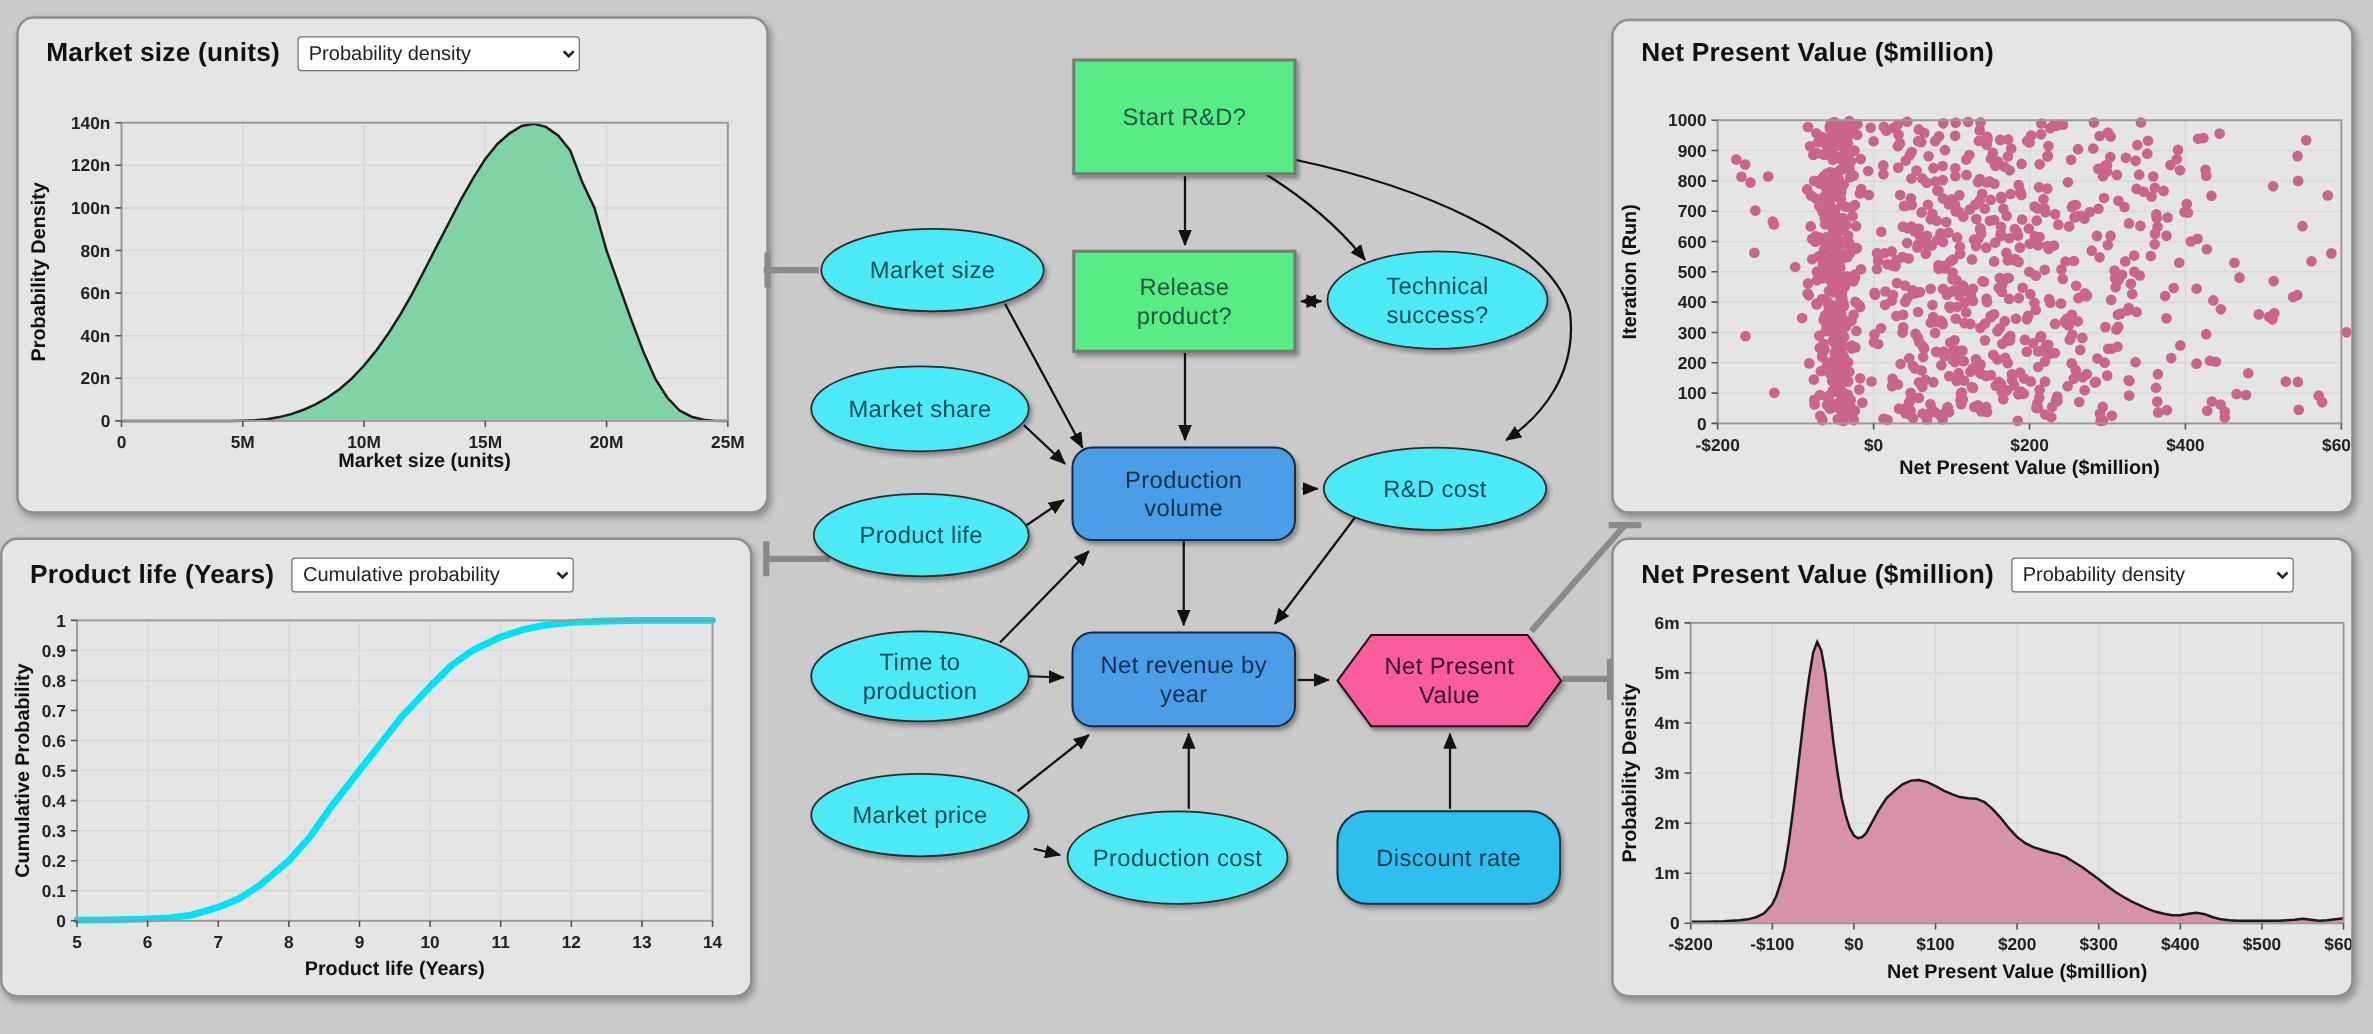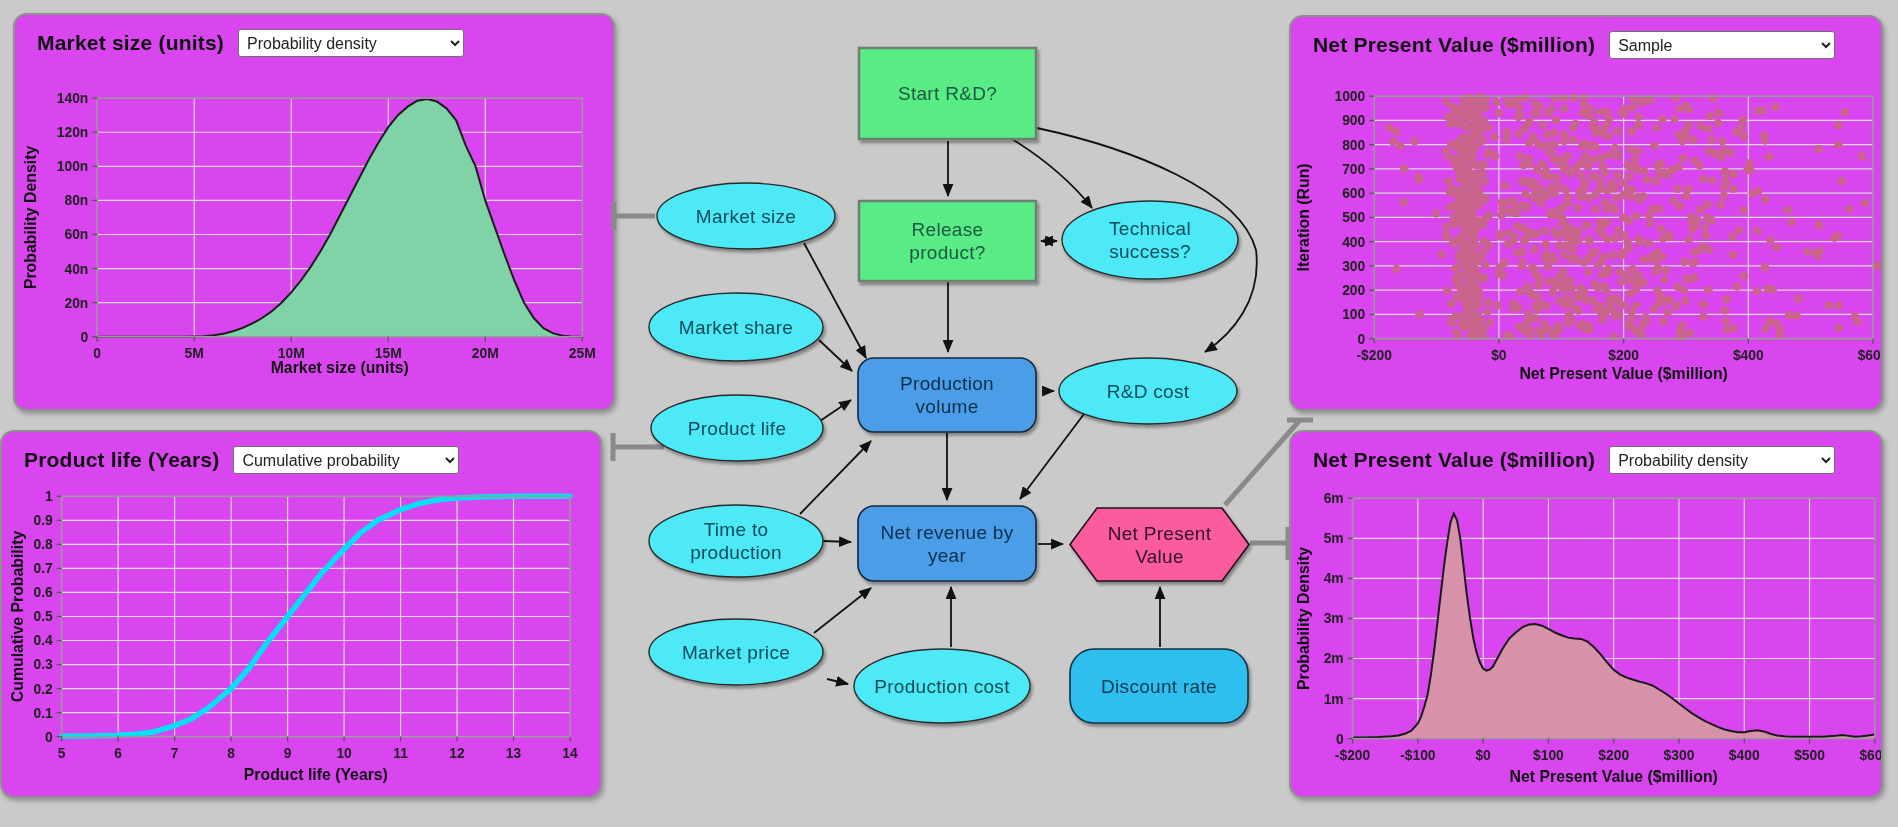--- a/index.html
+++ b/index.html
@@ -1,18 +1,18 @@
 <!DOCTYPE html>
 <html><head>
 <meta charset="utf-8">
 <style>
   html,body{margin:0;padding:0;background:#cacaca;}
   #canvas{position:relative;width:1898px;height:827px;background:#cacaca;
           font-family:"Liberation Sans", sans-serif;overflow:hidden;}
-  .panel{position:absolute;background:#d946ef;border:2px solid #8f8f8f;border-radius:14px;
+  .panel{position:absolute;background:#e5e5e5;border:2px solid #8f8f8f;border-radius:14px;
          box-shadow:2px 3px 5px rgba(0,0,0,0.28);z-index:1;box-sizing:border-box;}
   #panel-market-size {left:13px;  top:13px;  width:602px; height:398px;}
   #panel-product-life{left:0;  top:430px; width:602px; height:368px;}
   #panel-npv-sample  {left:1289px;top:15px;  width:594px; height:396px;}
   #panel-npv-density {left:1289px;top:430px; width:594px; height:368px;}
   .panel-header{position:absolute;left:22px;top:14px;display:flex;align-items:center;gap:14px;z-index:3;}
   .panel-title{margin:0;font-size:21px;font-weight:700;color:#111;letter-spacing:0.2px;white-space:nowrap;}
   .panel select{width:226px;height:28px;font-size:16px;font-family:"Liberation Sans",sans-serif;
                 border:1px solid #707070;border-radius:3px;background:#fff;color:#222;padding:0 4px;}
   .chart{position:absolute;left:0;top:0;width:100%;height:100%;z-index:2;}
@@ -155,23 +155,20 @@
           <text x="50" y="70" text-anchor="end" class="tick-label">1</text>
           <text x="316" y="352" text-anchor="middle" class="axis-title">Product life (Years)</text>
           <text x="20" y="186.5" text-anchor="middle" class="axis-title" transform="rotate(-90 20 186.5)">Cumulative Probability</text>
         </g>
       </svg>
   </section>
 
   <section class="panel" id="panel-npv-sample">
     <div class="panel-header">
       <h2 class="panel-title">Net Present Value ($million)</h2>
-      <select>
-        <option>Sample</option>
-      </select>
     </div>
     <svg class="chart" id="chart-npv_sample" viewBox="0 0 594 396">
         <g>
           <line x1="209" y1="80" x2="209" y2="325" stroke="#d9d9d9" stroke-width="1.2"></line>
           <line x1="335" y1="80" x2="335" y2="325" stroke="#d9d9d9" stroke-width="1.2"></line>
           <line x1="461" y1="80" x2="461" y2="325" stroke="#d9d9d9" stroke-width="1.2"></line>
           <line x1="83" y1="300.5" x2="587" y2="300.5" stroke="#d9d9d9" stroke-width="1.2"></line>
           <line x1="83" y1="276" x2="587" y2="276" stroke="#d9d9d9" stroke-width="1.2"></line>
           <line x1="83" y1="251.5" x2="587" y2="251.5" stroke="#d9d9d9" stroke-width="1.2"></line>
           <line x1="83" y1="227" x2="587" y2="227" stroke="#d9d9d9" stroke-width="1.2"></line>

